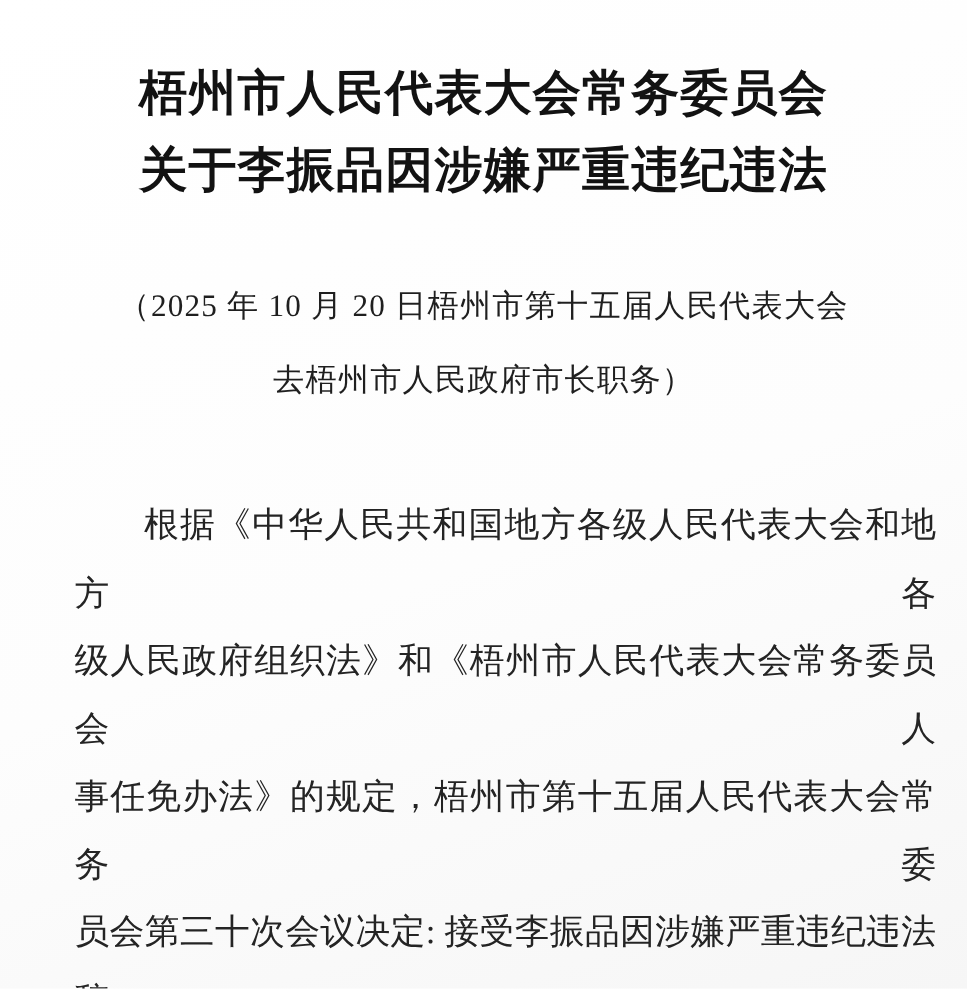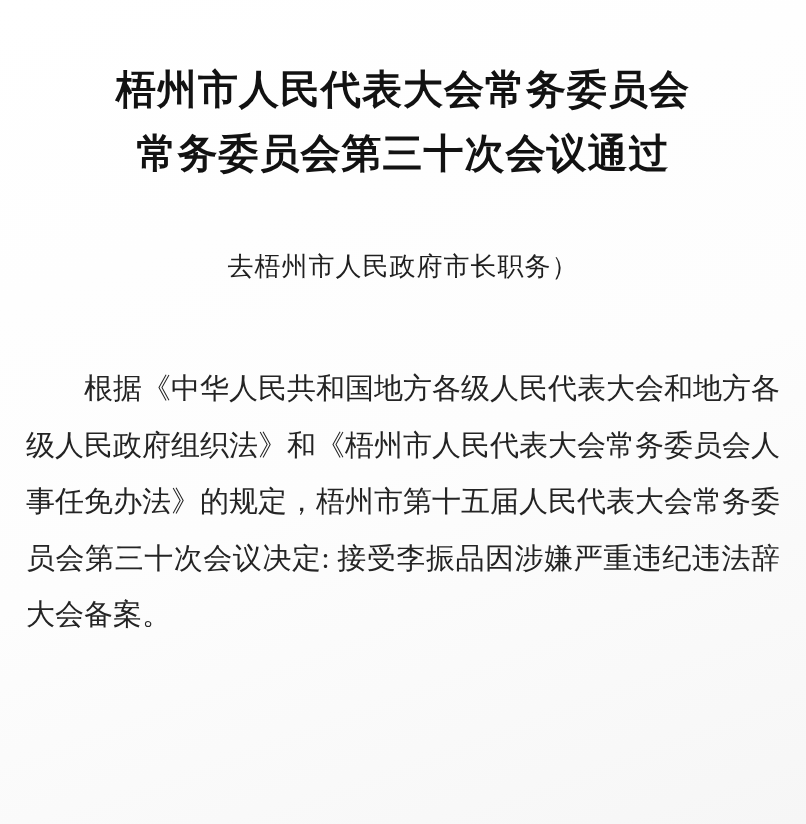--- a/index.html
+++ b/index.html
@@ -9,21 +9,21 @@
   }
   .page {
     position: relative;
     width: 806px;
     height: 824px;
     overflow: hidden;
     background: linear-gradient(160deg, #ffffff 0%, #fdfdfd 55%, #f6f6f6 100%);
     font-family: "Liberation Serif", "DejaVu Serif", serif;
   }
   .title {
-    margin: 16px;
+    margin: 4px;
     padding-top: 42px;
     text-align: center;
     font-size: 40px;
     line-height: 64px;
     font-weight: bold;
     letter-spacing: 1px;
     color: #121212;
   }
   .title .t-line {
     display: block;
@@ -50,36 +50,38 @@
     font-weight: 400;
     color: #242424;
   }
   .b-line {
     display: block;
     text-align: left;
   }
   .b-line.fill {
     text-align: justify;
     text-align-last: justify;
+    margin-left: 36px;
   }
   .b-line.indent {
     text-indent: 2em;
   }
 </style>
 </head>
 <body>
 
 <div class="page">
 
   <h1 class="title">
     <span class="t-line">梧州市人民代表大会常务委员会</span>
-    <span class="t-line">常务委员会第三十次会议通过</span>
+    <span class="t-line">关于李振品因涉嫌严重违纪违法</span>
   </h1>
 
   <div class="meeting">
+    <span class="m-line">（2025 年 10 月 20 日梧州市第十五届人民代表大会</span>
     <span class="m-line">去梧州市人民政府市长职务）</span>
   </div>
 
   <div class="body-text">
     <span class="b-line fill indent">根据《中华人民共和国地方各级人民代表大会和地方各</span>
     <span class="b-line fill">级人民政府组织法》和《梧州市人民代表大会常务委员会人</span>
     <span class="b-line fill">事任免办法》的规定，梧州市第十五届人民代表大会常务委</span>
     <span class="b-line fill">员会第三十次会议决定: 接受李振品因涉嫌严重违纪违法辞</span>
     <span class="b-line">大会备案。</span>
   </div>

